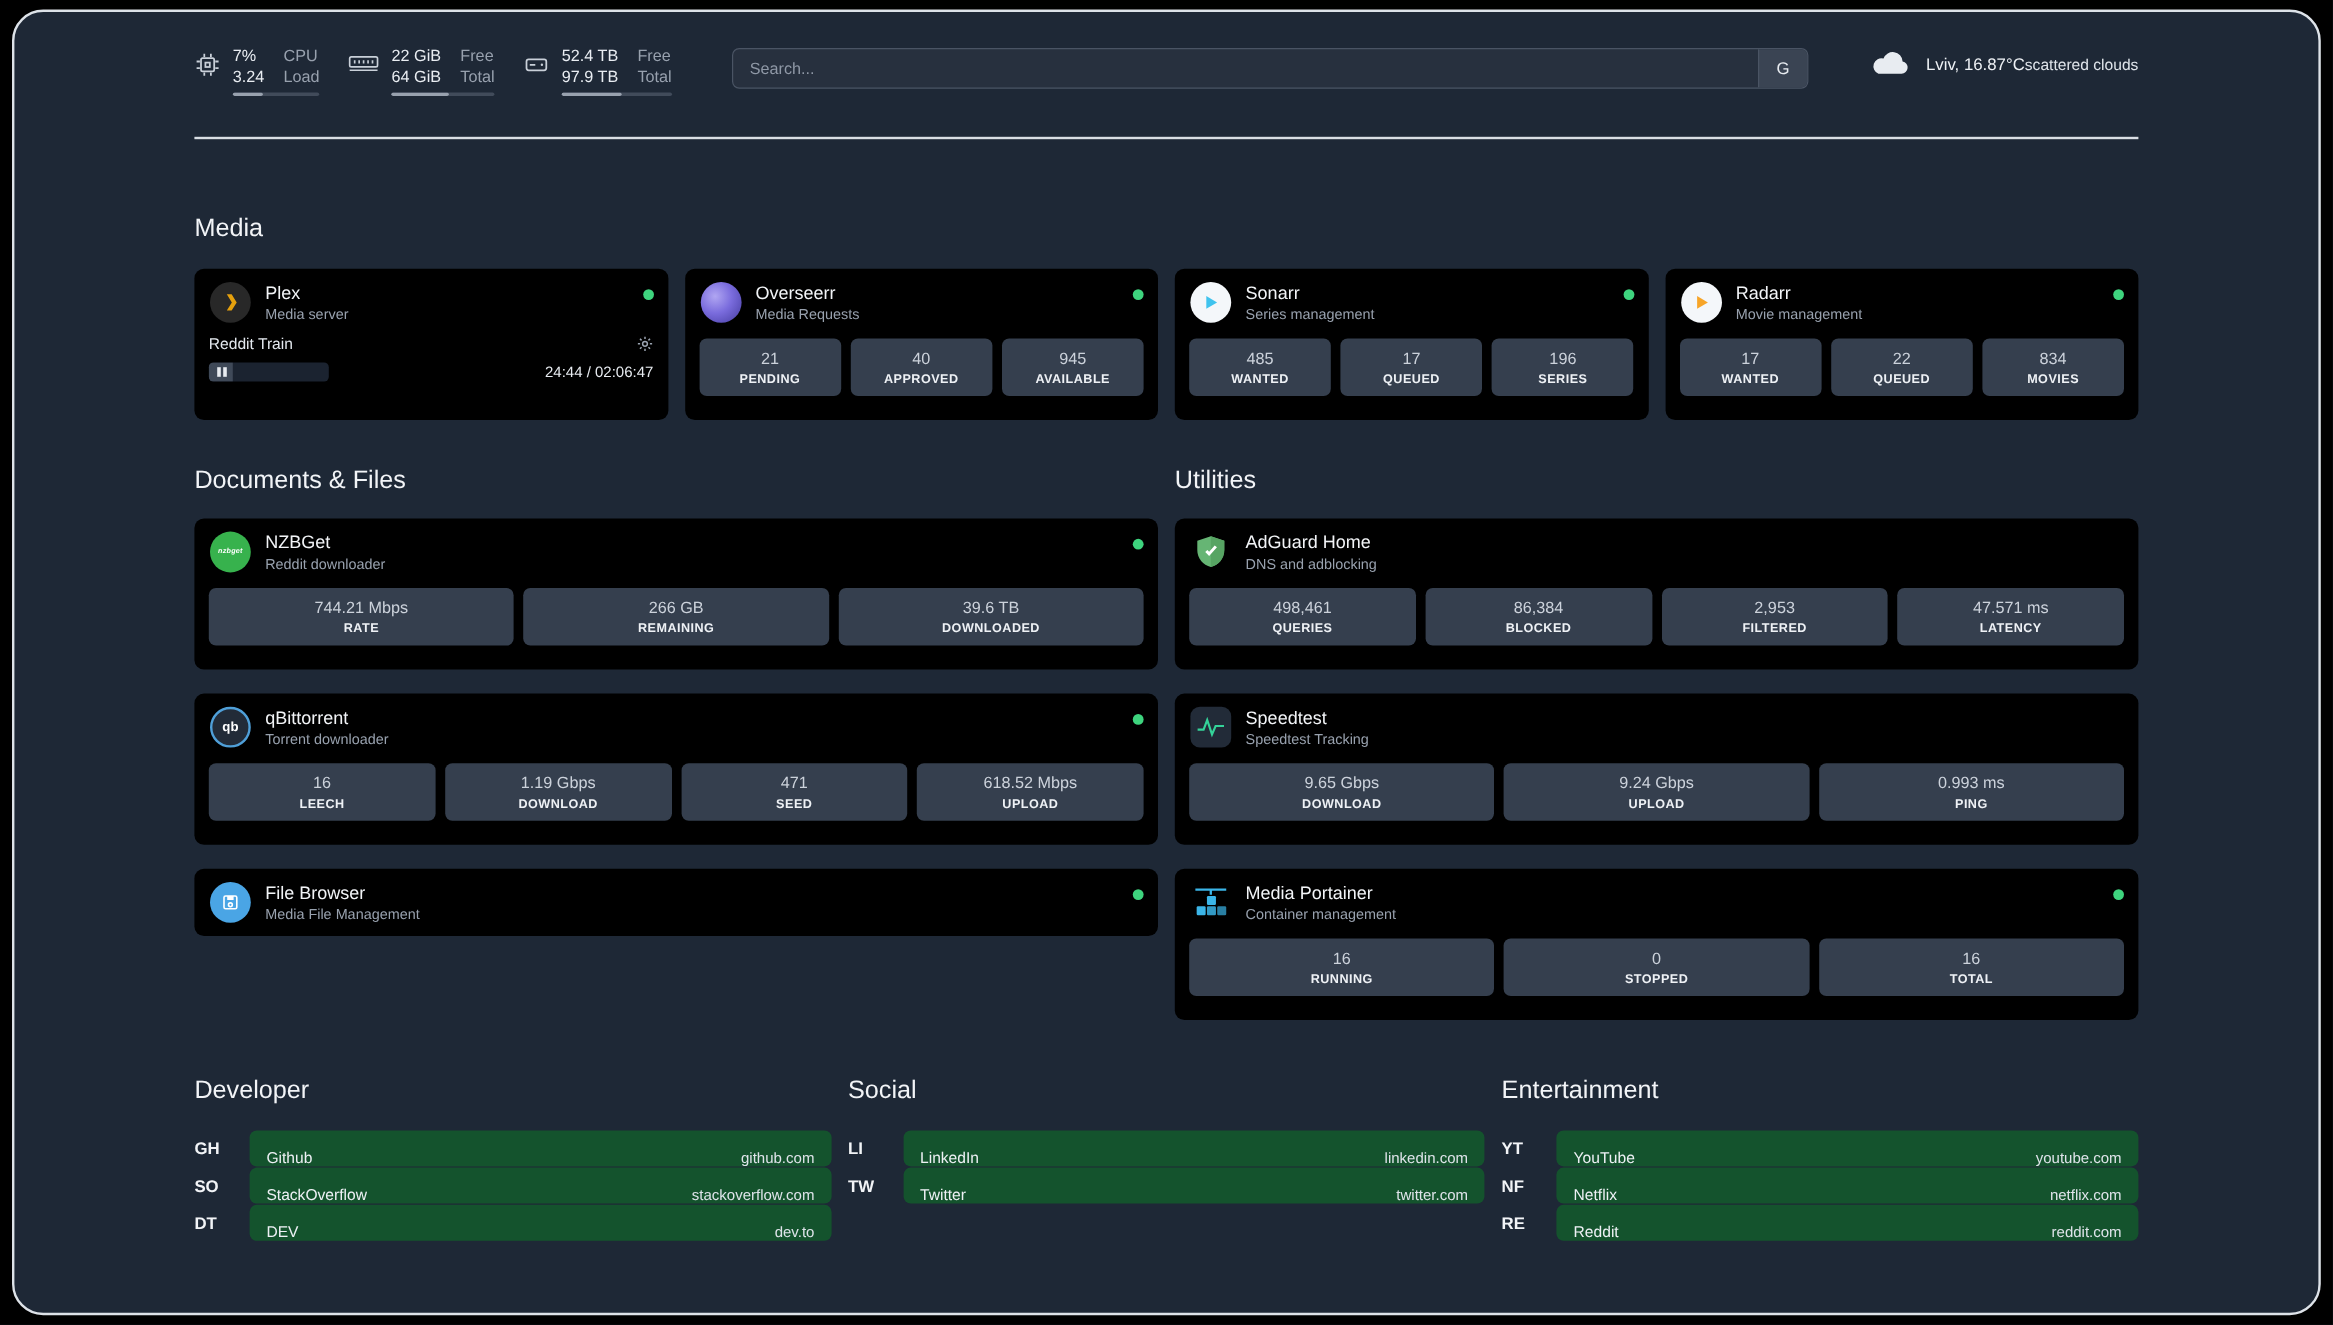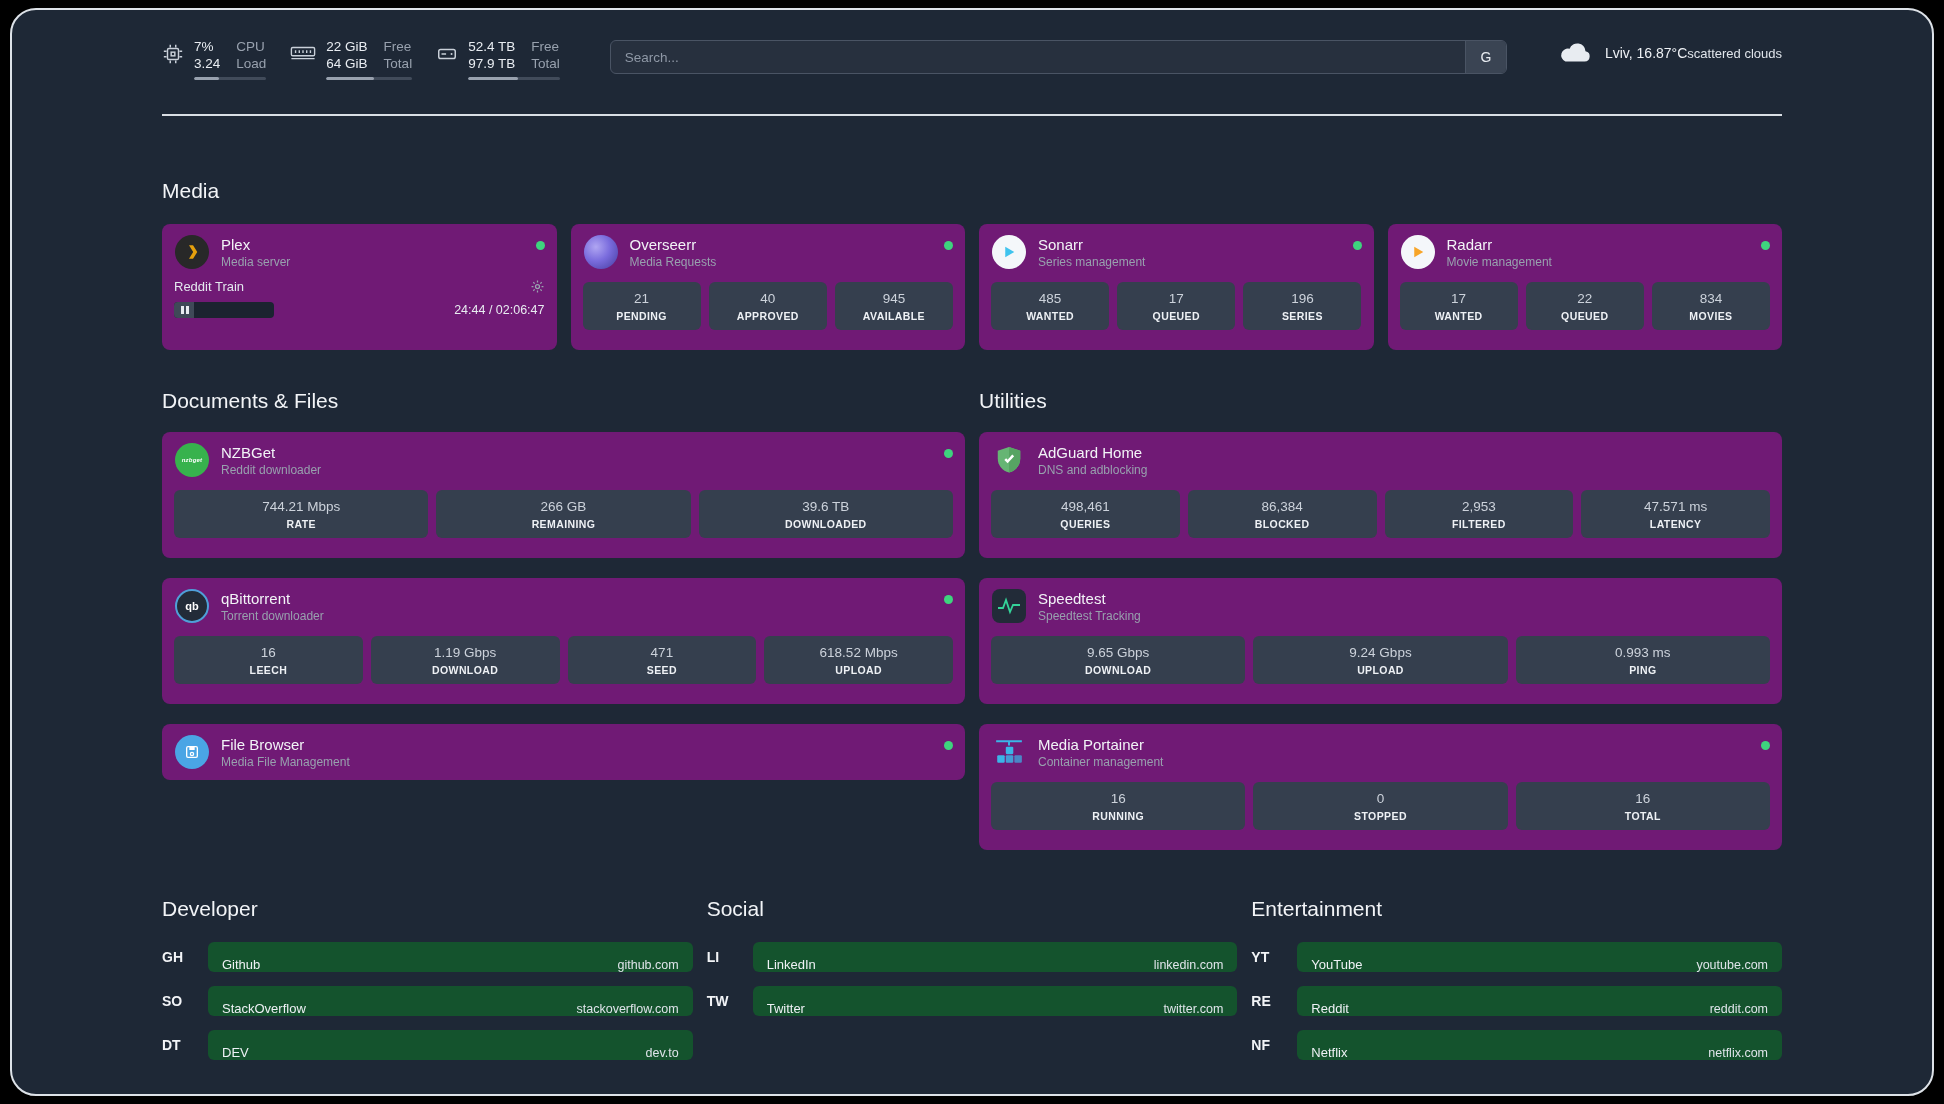--- a/index.html
+++ b/index.html
@@ -39,21 +39,21 @@
   .weather{display:flex;align-items:center;gap:12px;margin-top:2px}
   .weather-text{display:flex;flex-direction:row;font-size:14px;line-height:19px;color:#eef1f5;white-space:nowrap}
   .weather-cond{font-size:13px;color:#dfe4ea}
   .divider{margin:34px 150px 0;border:0;border-top:2px solid #d9dee4}
   
   .content{padding:0 150px}
   .section-title{font-size:21px;font-weight:500;color:#f2f4f7;margin:0;line-height:26px}
   .media-title{margin:62px 0 20px}
   .media-grid{display:grid;grid-template-columns:repeat(4,1fr);gap:14px}
   .card{
-    background:#701a75;border-radius:8px;padding:10px 12px;min-height:126px;
+    background:#000000;border-radius:8px;padding:10px 12px;min-height:126px;
     box-sizing:border-box;cursor:pointer;
   }
   .card.short{min-height:0}
   .svc-head{display:flex;align-items:center;gap:11px}
   .svc-icon{width:36px;height:36px;flex:0 0 auto;display:flex;align-items:center;justify-content:center}
   .icon-circle{width:34px;height:34px;border-radius:50%;display:flex;align-items:center;justify-content:center;box-sizing:border-box}
   .svc-text{display:flex;flex-direction:column}
   .svc-name{font-size:15px;color:#f2f4f7;line-height:19px}
   .svc-sub{font-size:12px;color:#98a1ae;line-height:15px;margin-top:1px}
   .dot{width:9px;height:9px;border-radius:50%;background:#3ed47e;margin-left:auto;align-self:flex-start;margin-top:7px;flex:0 0 auto}
@@ -74,21 +74,21 @@
   .pause i{display:block;width:2.5px;height:8px;background:#e8ecf1}
   .np-time{margin-left:auto;font-size:12.5px;color:#e8ecf1;white-space:nowrap}
   
   .columns{display:grid;grid-template-columns:1fr 1fr;gap:14px;align-items:start}
   .col-title{margin:38px 0 18px}
   .col .card{margin-bottom:20px}
   .col .card:last-child{margin-bottom:0}
   
   .bm-grid{display:grid;grid-template-columns:1fr 1fr 1fr;gap:14px;margin-top:46px;padding-bottom:40px}
   .bm-title{margin:0 0 20px}
-  .bm-row{display:flex;align-items:center;height:30px;margin-bottom:14px}
+  .bm-row{display:flex;align-items:center;height:30px;margin-bottom:1px}
   .bm-abbr{width:46px;font-size:14px;font-weight:600;color:#f2f4f7;flex:0 0 auto}
   .bm-pill{
     flex:1;height:100%;background:#14532d;border-radius:6px;display:flex;align-items:flex-end;
     padding:0 14px;cursor:pointer;box-sizing:border-box;
   }
   .bm-name{font-size:13px;color:#eef1f5}
   .bm-domain{margin-left:auto;font-size:12.5px;color:#dfe4ea}
   
   .tiny-label{font-size:6px;font-weight:700;color:#fff;font-style:italic;letter-spacing:.2px}
 </style>
@@ -562,30 +562,30 @@
       <div class="bm-col">
         <h2 class="section-title bm-title">Entertainment</h2>
         <div class="bm-row">
           <span class="bm-abbr">YT</span>
           <div class="bm-pill">
             <span class="bm-name">YouTube</span>
             <span class="bm-domain">youtube.com</span>
           </div>
         </div>
         <div class="bm-row">
+          <span class="bm-abbr">NF</span>
+          <div class="bm-pill">
+            <span class="bm-name">Netflix</span>
+            <span class="bm-domain">netflix.com</span>
+          </div>
+        </div>
+        <div class="bm-row">
           <span class="bm-abbr">RE</span>
           <div class="bm-pill">
             <span class="bm-name">Reddit</span>
             <span class="bm-domain">reddit.com</span>
           </div>
         </div>
-        <div class="bm-row">
-          <span class="bm-abbr">NF</span>
-          <div class="bm-pill">
-            <span class="bm-name">Netflix</span>
-            <span class="bm-domain">netflix.com</span>
-          </div>
-        </div>
       </div>
 
     </div>
   </div>
 </div>
 
 </body></html>

